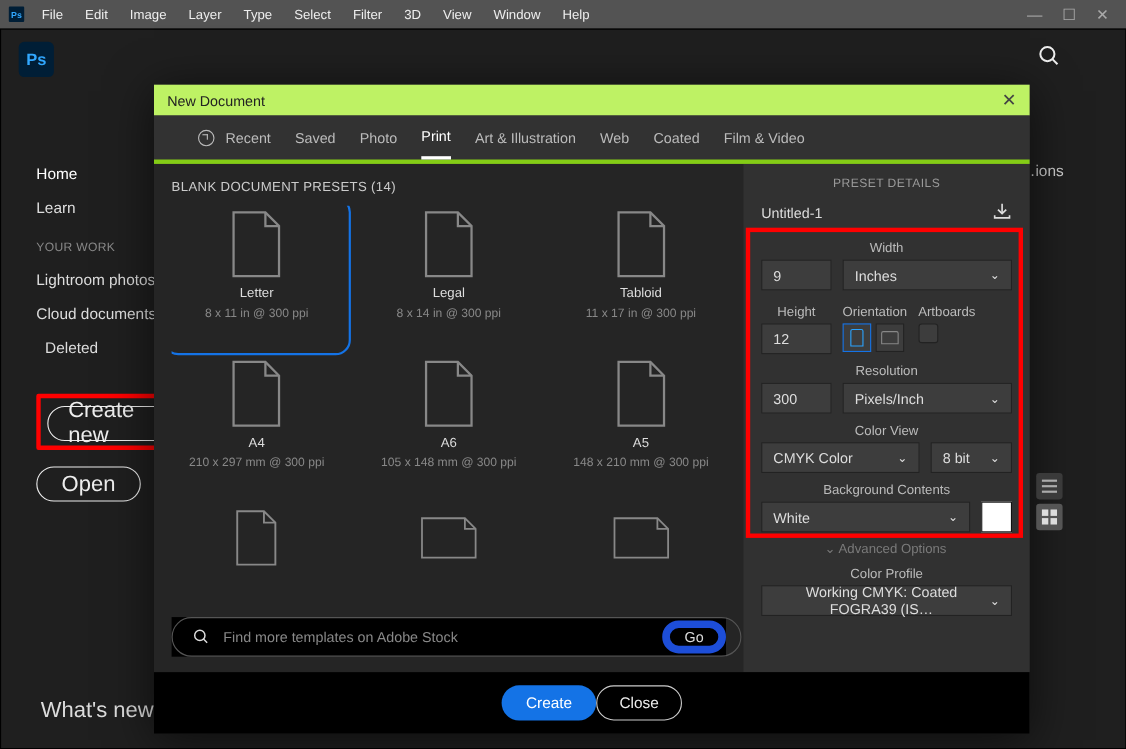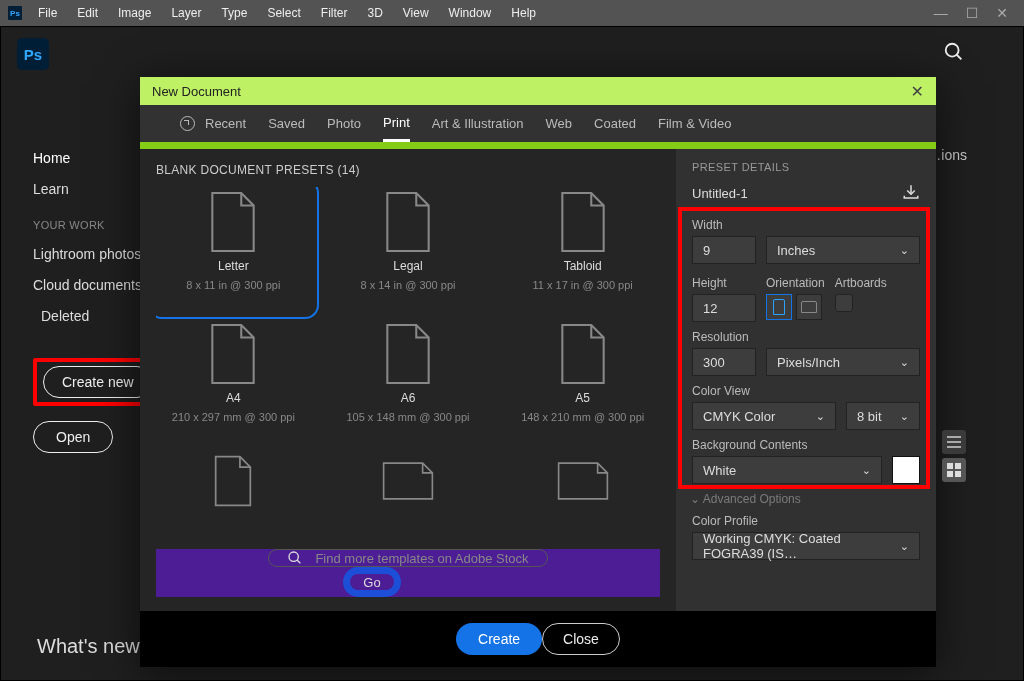--- a/index.html
+++ b/index.html
@@ -11,51 +11,51 @@
 .window-controls { margin-left: auto; display: flex; gap: 18px; padding-right: 8px; color: #aaa; font-size: 14px; }
 
 .home-bg { position: absolute; top: 26px; left: 0; right: 0; bottom: 0; background: #1f1f1f; border: 1px solid #000; }
 .home-header { height: 54px; display: flex; align-items: center; padding: 0 16px; }
 .ps-logo { width: 32px; height: 32px; background: #001e36; color: #31a8ff; font-weight: bold; font-size: 15px; display: flex; align-items: center; justify-content: center; border-radius: 5px; }
 .search-ico { margin-left: auto; color: #fff; font-size: 20px; margin-right: 42px; }
 
 .left-nav { position: absolute; left: 0; top: 108px; width: 170px; padding-left: 32px; font-size: 14px; }
 .left-nav .section-title { font-size: 11px; color: #888; margin: 22px 0 10px; letter-spacing: .3px; }
 .left-nav div { margin: 15px 0; color: #ddd; }
-.pill-btn { display: inline-flex; align-items: center; justify-content: center; height: 32px; padding: 0 18px; border: 1.5px solid #eee; border-radius: 28px; color: #eee; font-size: 14px; font-weight: 500; background: transparent; }
+.pill-btn { display: inline-flex; align-items: center; justify-content: center; height: 32px; padding: 0 18px; border: 1.5px solid #eee; border-radius: 28px; color: #eee; font-size: 20px; font-weight: 500; background: transparent; }
 .red-box { border: 4px solid #f00; padding: 4px 6px; border-radius: 2px; display: inline-block; }
 
 
 .dialog { position: absolute; left: 140px; top: 77px; width: 796px; height: 590px; background: #323232; box-shadow: 0 6px 40px rgba(0,0,0,.6); display: flex; flex-direction: column; }
 .dlg-title { height: 28px; background: #bef264; color: #222; font-size: 13px; display: flex; align-items: center; padding: 0 12px; }
 .dlg-title .close { margin-left: auto; font-size: 16px; color: #444; }
 
-.dlg-tabs { height: 44px; background: #323232; border-bottom: 7px solid #84cc16; display: flex; align-items: center; padding: 0 18px; gap: 22px; font-size: 13px; color: #bbb; }
+.dlg-tabs { height: 44px; background: #323232; border-bottom: 4px solid #84cc16; display: flex; align-items: center; padding: 0 18px; gap: 22px; font-size: 13px; color: #bbb; }
 .tab { cursor: pointer; height: 100%; display: flex; align-items: center; }
 .tab.active { color: #fff; font-weight: 500; border-bottom: 3px solid #fff; }
 .clock-ico { width: 15px; height: 15px; border: 1.5px solid #bbb; border-radius: 50%; margin-right: 6px; position: relative; }
 .clock-ico:after { content: ""; position: absolute; inset: 3px; border-top: 1.5px solid #bbb; border-right: 1.5px solid #bbb; width: 4px; height: 4px; }
 
 .dlg-body { flex: 1; display: flex; overflow: hidden; }
 .presets { flex: 1; background: #252525; padding: 14px 16px; display: flex; flex-direction: column; }
 .preset-hdr { font-size: 12px; letter-spacing: .3px; color: #ccc; margin-bottom: 10px; }
 .preset-grid { flex: 1; display: grid; grid-template-columns: repeat(3, 1fr); gap: 16px 28px; overflow: hidden; padding: 4px; }
 .preset { display: flex; flex-direction: column; align-items: center; gap: 6px; text-align: center; }
 .thumb { width: 52px; height: 62px; border-radius: 1px; position: relative; }
 .thumb svg { width: 100%; height: 100%; }
 .preset.selected { outline: 2px solid #1473e6; outline-offset: 10px; border-radius: 2px; }
 .preset .name { font-size: 12px; color: #ddd; }
 .preset .sub { font-size: 11px; color: #888; }
 .preset.row3 .thumb { width: 52px; height: 52px; }
 
-.search-row { margin-top: 10px; display: flex; align-items: center; background: #4c1d95; flex-direction: column; }
+.search-row { margin-top: 10px; display: flex; align-items: center; background: #000000; }
 .search-box { flex: 1; height: 36px; border: 1px solid #555; border-radius: 20px; display: flex; align-items: center; padding: 0 18px; color: #888; font-size: 13px; gap: 12px; }
 .go-btn { width: 58px; height: 30px; border: 7px solid #1d4ed8; border-radius: 16px; display: flex; align-items: center; justify-content: center; margin-left: -72px; font-size: 13px; color: #ddd; }
 
-.details { width: 260px; background: #313131; padding: 12px 16px; font-size: 12px; color: #bbb; position: relative; overflow: hidden; }
+.details { width: 260px; background: #313131; padding: 12px 16px; font-size: 12px; color: #bbb; position: relative; overflow: hidden; text-align: center; }
 .details h5 { font-size: 11px; font-weight: 400; letter-spacing: .4px; color: #999; margin-bottom: 10px; }
 .title-row { display: flex; align-items: center; margin-bottom: 14px; }
 .title-row span { color: #ddd; font-size: 13px; }
 .dl-icon { margin-left: auto; color: #ddd; }
 .lbl { font-size: 12px; color: #bbb; margin: 4px 0; }
 .fld-row { display: flex; gap: 10px; margin-bottom: 8px; }
 .input { height: 28px; background: #3d3d3d; border: 1px solid #222; color: #ddd; font-size: 13px; padding: 0 10px; display: flex; align-items: center; flex: 1; }
 .select { height: 28px; background: #3d3d3d; border: 1px solid #222; color: #ddd; font-size: 13px; padding: 0 10px; display: flex; align-items: center; justify-content: space-between; flex: 1; }
 .chev { font-size: 11px; color: #ddd; }
 .orient-btn { width: 26px; height: 26px; border: 1px solid #222; background: #3d3d3d; display: flex; align-items: center; justify-content: center; }

